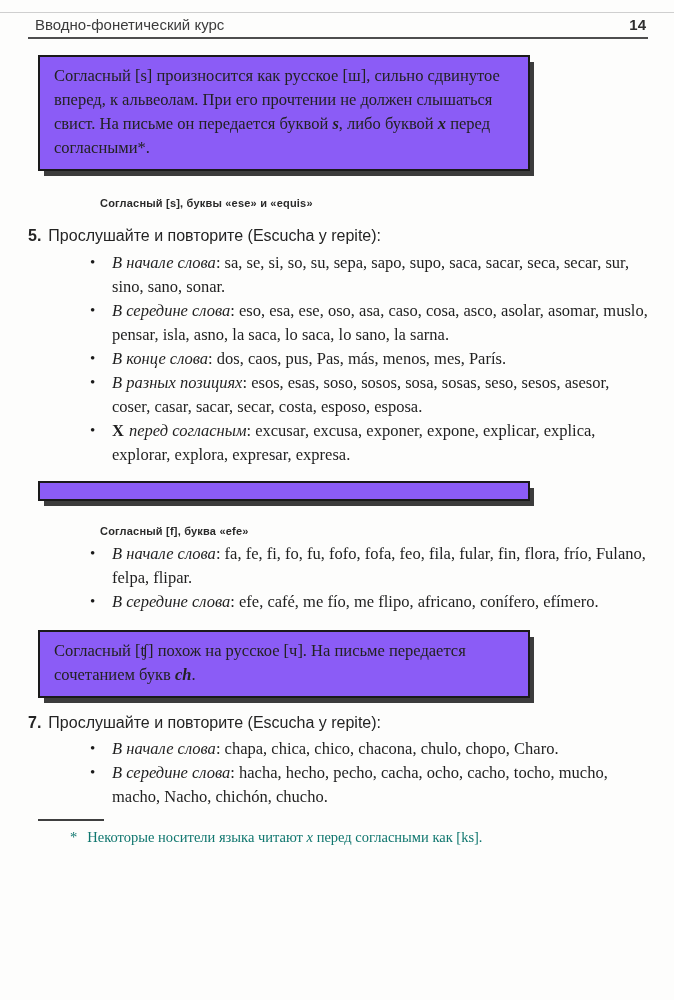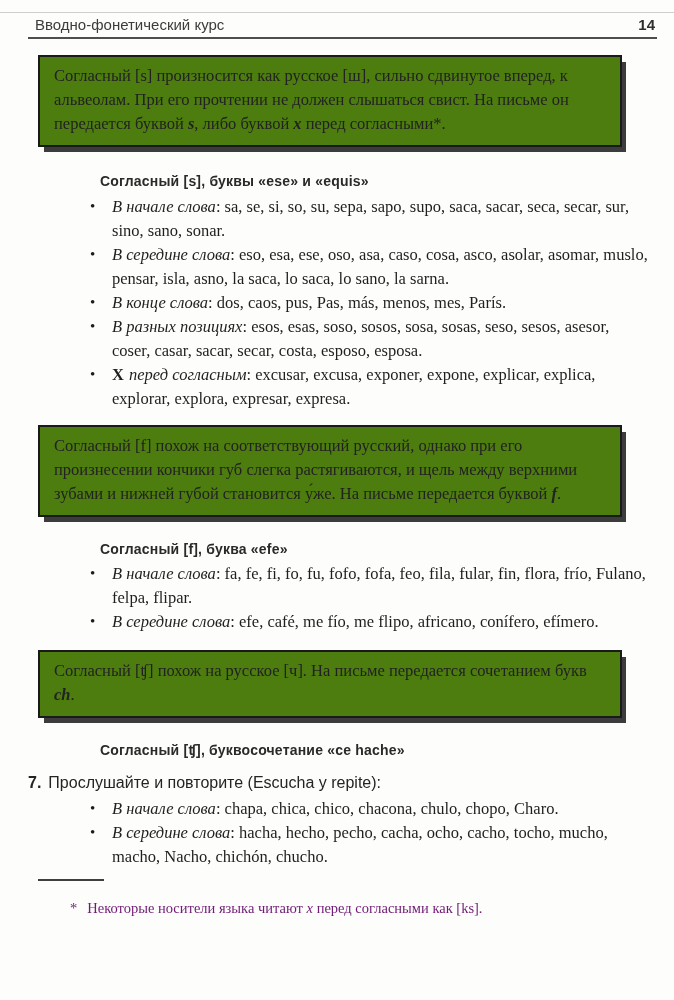--- a/index.html
+++ b/index.html
@@ -9,37 +9,37 @@
     background: #fdfdfc;
     color: #1e1e1e;
     font-family: "Liberation Serif", serif;
     overflow: hidden;
     position: relative;
   }
   .scan-edge-top {
     position: absolute; top: 12px; left: 0;
     width: 100%; height: 1px; background: #cfcfcf;
   }
-  .page { padding: 16px 17px 0 28px; }
+  .page { padding: 16px 26px 0 28px; }
 
   
   .page-header {
     display: flex; justify-content: space-between; align-items: flex-end;
     font-family: "Liberation Sans", sans-serif;
     font-size: 15px; color: #3c3c3c;
     padding: 0 2px 4px 7px;
   }
   .page-number { color: #2f2f2f; font-weight: bold; }
   .header-rule { height: 2px; background: #4e4e4e; }
 
   
   .note-box {
     margin: 16px 0 0 10px;
-    width: 584px;
-    background: #4d7c0f;
+    width: 492px;
+    background: #8b5cf6;
     border: 2px solid #1a1a1a;
     box-shadow: 5px 6px 0 -1px #3c3c3c;
     padding: 7px 14px 9px;
     font-size: 16.5px; line-height: 24px;
     color: #222;
   }
   .bi { font-weight: bold; font-style: italic; }
   .b  { font-weight: bold; }
 
   .crossed { position: relative; display: inline-block; font-style: normal; }
@@ -47,21 +47,21 @@
     content: ""; position: absolute; left: -4px; right: -4px; top: 48%;
     height: 2px; background: #2b2b2b;
   }
   .crossed::before { transform: rotate(52deg); }
   .crossed::after  { transform: rotate(-52deg); }
 
   
   .section-heading {
     margin: 26px 0 0 72px;
     font-family: "Liberation Sans", sans-serif;
-    font-weight: bold; font-size: 14px; color: #2a2a2a;
+    font-weight: bold; font-size: 11px; color: #2a2a2a;
     letter-spacing: 0.2px;
   }
   .section-heading.tight { margin-top: 24px; }
 
   
   .task {
     margin-top: 18px;
     font-family: "Liberation Sans", sans-serif;
     font-size: 16px; color: #242424;
   }
@@ -84,22 +84,22 @@
   .dot { position: absolute; left: 2px; top: -1px; font-size: 15px; color: #1a1a1a; }
   .cat { font-style: italic; }
   .bold-x { font-weight: bold; margin-right: 1px; }
 
   
   .footnote-rule {
     margin: 10px 0 0 10px; width: 66px;
     border-top: 2px solid #3f3f3f;
   }
   .footnote {
-    margin-top: 19px; padding-left: 42px;
-    font-size: 14.5px; color: #701a75;
+    margin-top: 8px; padding-left: 42px;
+    font-size: 14.5px; color: #0f766e;
   }
   .footnote .marker { margin-right: 10px; }
   .fx { font-style: italic; }
 </style>
 </head>
 <body>
 
 <div class="scan-edge-top"></div>
 
 <div class="page">
@@ -109,46 +109,45 @@
     <span class="page-number">14</span>
   </header>
   <div class="header-rule"></div>
 
   <div class="note-box">
     <p><span>Согласный [s] произносится как русское [ш], сильно сдвинутое вперед, к альвеолам. При его прочтении не должен слышаться свист. На письме он передается буквой </span><span class="bi">s</span><span>, либо буквой </span><span class="bi">x</span><span> перед согласными*.</span></p>
   </div>
 
   <h2 class="section-heading">Согласный [s], буквы «ese» и «equis»</h2>
 
+  <p class="task"><span class="num">5.</span><span>Прослушайте и повторите (Escucha y repite):</span></p>
 
   <ul class="word-list">
     <li><span class="dot">•</span><i class="cat">В начале слова</i><span>: sa, se, si, so, su, sepa, sapo, supo, saca, sacar, seca, secar, sur, sino, sano, sonar.</span></li>
     <li><span class="dot">•</span><i class="cat">В середине слова</i><span>: eso, esa, ese, oso, asa, caso, cosa, asco, asolar, asomar, muslo, pensar, isla, asno, la saca, lo saca, lo sano, la sarna.</span></li>
     <li><span class="dot">•</span><i class="cat">В конце слова</i><span>: dos, caos, pus, Pas, más, menos, mes, París.</span></li>
     <li><span class="dot">•</span><i class="cat">В разных позициях</i><span>: esos, esas, soso, sosos, sosa, sosas, seso, sesos, asesor, coser, casar, sacar, secar, costa, esposo, esposa.</span></li>
     <li><span class="dot">•</span><span class="bold-x">X</span><i class="cat"> перед согласным</i><span>: excusar, excusa, exponer, expone, explicar, explica, explorar, explora, expresar, expresa.</span></li>
   </ul>
 
   <div class="note-box" style="margin-top:14px">
-    <p><span>Согласный [f] похож на соответствующий русский, однако при его произнесении кончики губ слегка растягиваются, и щель между верхними зубами и нижней губой становится у́же. На письме передается буквой </span><span class="bi">f</span><span>.</span></p>
   </div>
 
   <h2 class="section-heading tight">Согласный [f], буква «efe»</h2>
 
 
   <ul class="word-list tight">
     <li><span class="dot">•</span><i class="cat">В начале слова</i><span>: fa, fe, fi, fo, fu, fofo, fofa, feo, fila, fular, fin, flora, frío, Fulano, felpa, flipar.</span></li>
     <li><span class="dot">•</span><i class="cat">В середине слова</i><span>: efe, café, me fío, me flipo, africano, conífero, efímero.</span></li>
   </ul>
 
   <div class="note-box" style="">
     <p><span>Согласный [ʧ] похож на русское [ч]. На письме передается сочетанием букв </span><span class="bi">ch</span><span>.</span></p>
   </div>
 
-  <h2 class="section-heading tight">Согласный [ʧ], буквосочетание «ce hache»</h2>
 
   <p class="task tight"><span class="num">7.</span><span>Прослушайте и повторите (Escucha y repite):</span></p>
 
   <ul class="word-list tight">
     <li><span class="dot">•</span><i class="cat">В начале слова</i><span>: chapa, chica, chico, chacona, chulo, chopo, Charo.</span></li>
     <li><span class="dot">•</span><i class="cat">В середине слова</i><span>: hacha, hecho, pecho, cacha, ocho, cacho, tocho, mucho, macho, Nacho, chichón, chucho.</span></li>
   </ul>
 
   <div class="footnote-rule"></div>
   <p class="footnote"><span class="marker">*</span><span>Некоторые носители языка читают </span><span class="fx">x</span><span> перед согласными как [ks].</span></p>

